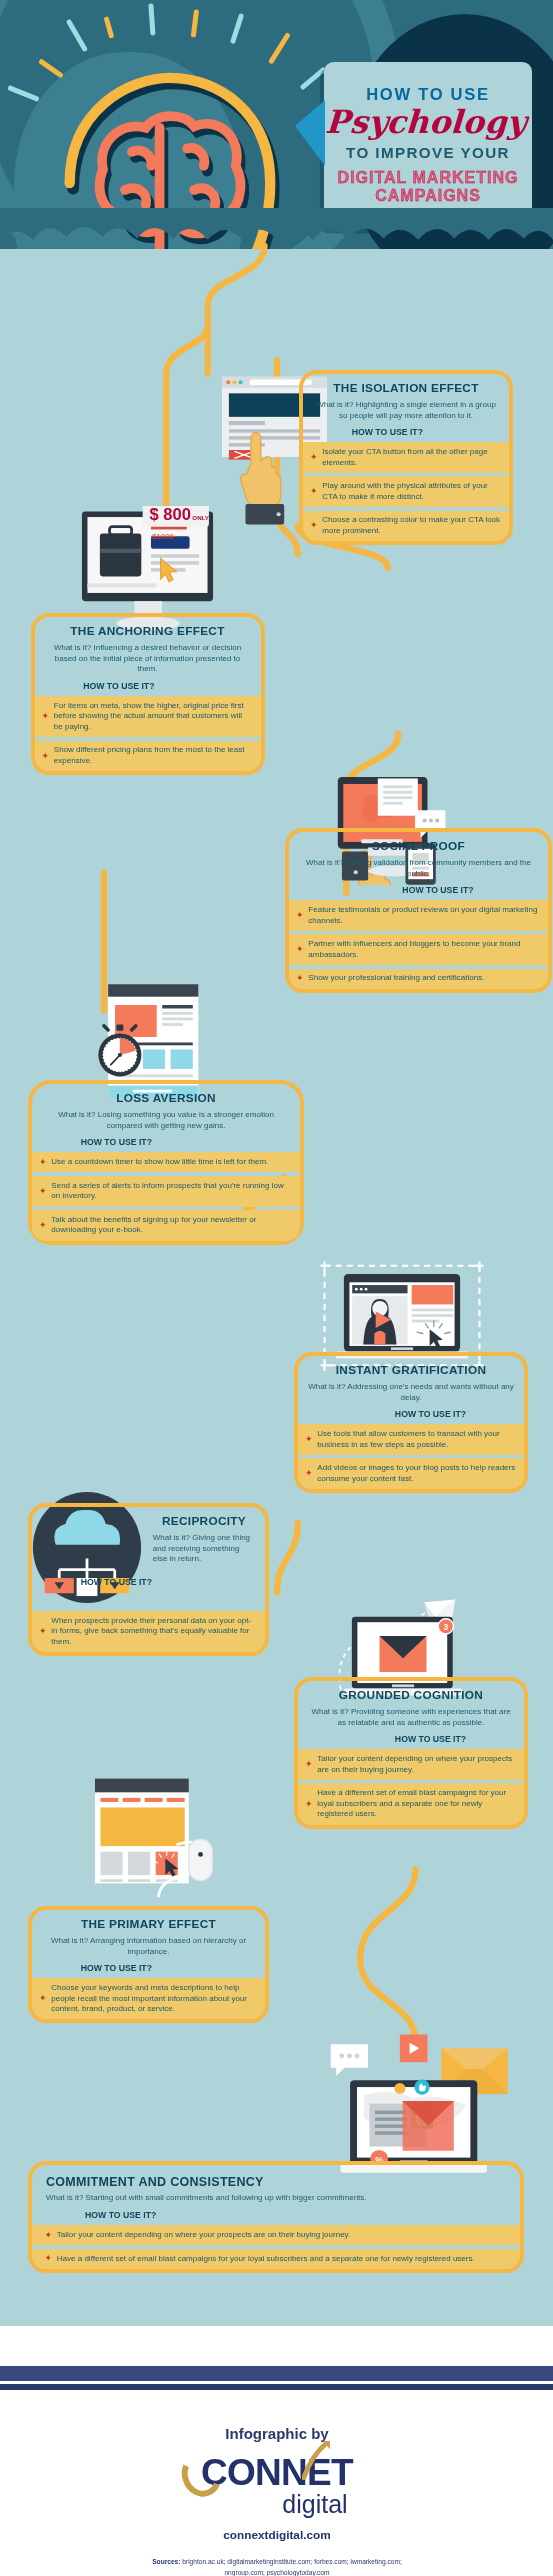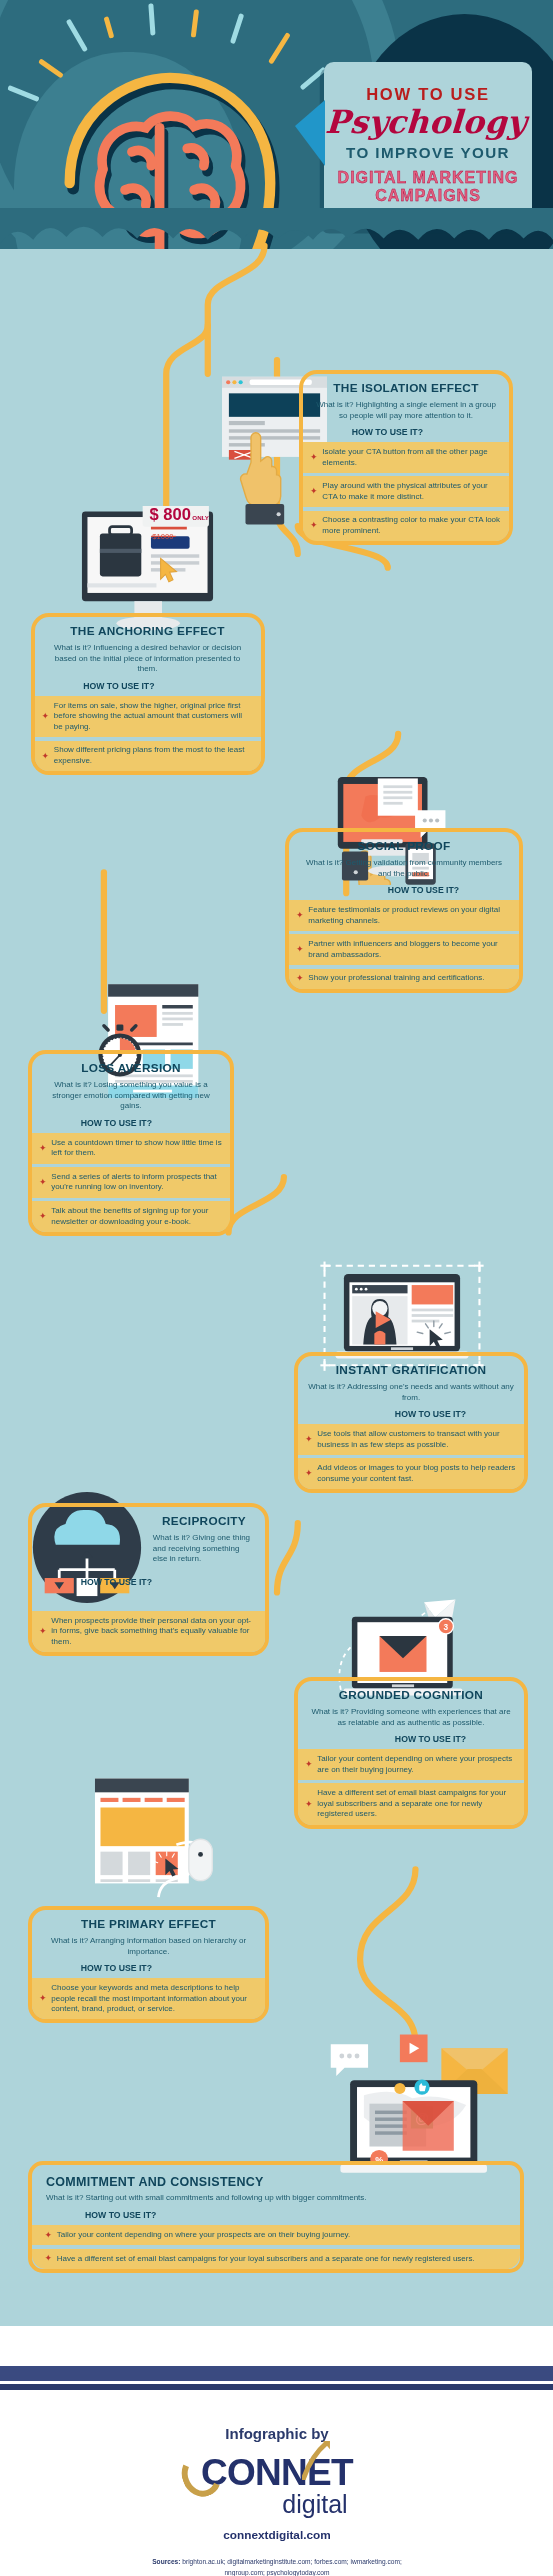--- a/index.html
+++ b/index.html
@@ -44,21 +44,21 @@
     box-shadow: -4.2px 5.5px 0 rgba(10,51,71,.35);
     display:flex; flex-direction:column; align-items:center; justify-content:center;
     padding:9.7px 8.3px;
   }
   #title-card .pointer{
     position:absolute; left:-29px; top:38px; width:0; height:0;
     border-top:26px solid transparent; border-bottom:40px solid transparent;
     border-right:30.5px solid #2196c9;
   }
   .t-line1 {
-    font-size:16.6px; letter-spacing:1.7px; color:#b91c1c; font-weight:700;
+    font-size:16.6px; letter-spacing:1.7px; color:#0369a1; font-weight:700;
     font-family:"Liberation Sans Narrow","Liberation Sans",sans-serif;
   }
   .t-script {
     font-family:"DejaVu Serif", serif; font-style:italic; font-weight:700;
     font-size:32px; color:#b3063e; line-height:1.05; margin:1.4px 0 4.2px;
     transform:skewX(-6deg);
   }
   .t-line3 {
     font-size:15.2px; letter-spacing:1.4px; color:#1d5a6d; font-weight:700;
     font-family:"Liberation Sans Narrow","Liberation Sans",sans-serif;
@@ -301,21 +301,21 @@
 
 <div class="section align-left h-left" id="sec-anchoring" style="left:30.5px; top:613px; width:234px;">
   <div class="sec-inner">
     <div class="sec-title t-center">THE ANCHORING EFFECT</div>
     <div class="sec-what t-center">What is it? Influencing a desired behavior or decision based on the initial piece of information presented to them.</div>
     <div class="sec-how">HOW TO USE IT?</div>
   </div>
   <div class="bullets">
     <div class="bullet">
       <span class="b-ico">✦</span>
-      <span class="b-txt">For items on sale, show the higher, original price first before showing the actual amount that customers will be paying.</span>
+      <span class="b-txt">For items on meta, show the higher, original price first before showing the actual amount that customers will be paying.</span>
     </div>
     <div class="bullet">
       <span class="b-ico">✦</span>
       <span class="b-txt">Show different pricing plans from the most to the least expensive.</span>
     </div>
   </div>
 </div>
 
 <svg class="illus" style="left:324px; top:774px;" width="138" height="111" viewBox="0 0 200 160">
   <rect x="20" y="4" width="130" height="104" rx="6" fill="#2b3640"></rect>
@@ -338,21 +338,21 @@
   <circle cx="46" cy="142" r="3" fill="#cfd4d8"></circle>
   <rect x="64" y="106" width="86" height="12" fill="#e7eaec"></rect>
   <ellipse cx="104" cy="140" rx="40" ry="8" fill="#e7eaec"></ellipse>
   <rect x="118" y="100" width="44" height="60" rx="5" fill="#3a4550"></rect>
   <rect x="122" y="108" width="36" height="44" fill="#ffffff"></rect>
   <rect x="128" y="114" width="24" height="16" fill="#d4d9dc"></rect>
   <rect x="128" y="134" width="24" height="4" fill="#d4d9dc"></rect>
   <rect x="128" y="142" width="24" height="6" fill="#f37a5a"></rect>
 </svg>
 
-<div class="section" id="sec-social" style="left:285px; top:828px; width:238px;">
+<div class="section" id="sec-social" style="left:285px; top:828px; width:267px;">
   <div class="sec-inner">
     <div class="sec-title">SOCIAL PROOF</div>
     <div class="sec-what">What is it? Getting validation from community members and the public.</div>
     <div class="sec-how t-center" style="text-align:center;">HOW TO USE IT?</div>
   </div>
   <div class="bullets">
     <div class="bullet">
       <span class="b-ico">✦</span>
       <span class="b-txt">Feature testimonials or product reviews on your digital marketing channels.</span>
     </div>
@@ -388,21 +388,21 @@
     <path d="M10 -6 l-6 -6 M44 -6 l6 -6" stroke="#2b3640" stroke-width="5" stroke-linecap="round"></path>
     <circle cx="27" cy="30" r="31" fill="#2b3640"></circle>
     <circle cx="27" cy="30" r="25" fill="#ffffff"></circle>
     <path d="M27 30 L27 5 A25 25 0 0 1 50 24 Z" fill="#f37a5a"></path>
     <circle cx="27" cy="30" r="25" fill="none" stroke="#2b3640" stroke-width="2" stroke-dasharray="2 3"></circle>
     <line x1="27" y1="30" x2="14" y2="44" stroke="#2b3640" stroke-width="2.5" stroke-linecap="round"></line>
     <circle cx="27" cy="30" r="3" fill="#2b3640"></circle>
   </g>
 </svg>
 
-<div class="section" id="sec-loss" style="left:28px; top:1050px; width:206px;">
+<div class="section" id="sec-loss" style="left:28px; top:1080px; width:276px;border-radius:23px;">
   <div class="sec-inner">
     <div class="sec-title">LOSS AVERSION</div>
     <div class="sec-what">What is it? Losing something you value is a stronger emotion compared with getting new gains.</div>
     <div class="sec-how">HOW TO USE IT?</div>
   </div>
   <div class="bullets">
     <div class="bullet">
       <span class="b-ico">✦</span>
       <span class="b-txt">Use a countdown timer to show how little time is left for them.</span>
     </div>
@@ -454,21 +454,21 @@
     <line x1="182" y1="106" x2="190" y2="104"></line>
   </g>
   <path d="M160 100 L160 124 L166 118 L170 126 L175 124 L171 116 L179 115 Z" fill="#2b3640"></path>
   <rect x="24" y="132" width="192" height="10" rx="3" fill="#f2f4f5"></rect>
   <rect x="104" y="126" width="32" height="4" fill="#cfd4d8"></rect>
 </svg>
 
 <div class="section" id="sec-instant" style="left:294px; top:1352px; width:234px;">
   <div class="sec-inner">
     <div class="sec-title">INSTANT GRATIFICATION</div>
-    <div class="sec-what">What is it? Addressing one's needs and wants without any from.</div>
+    <div class="sec-what">What is it? Addressing one's needs and wants without any delay.</div>
     <div class="sec-how" style="text-align:center;">HOW TO USE IT?</div>
   </div>
   <div class="bullets">
     <div class="bullet">
       <span class="b-ico">✦</span>
       <span class="b-txt">Use tools that allow customers to transact with your business in as few steps as possible.</span>
     </div>
     <div class="bullet">
       <span class="b-ico">✦</span>
       <span class="b-txt">Add videos or images to your blog posts to help readers consume your content fast.</span>
@@ -609,21 +609,21 @@
   <polygon points="112,104 186,104 149,140" fill="#d94f3d" opacity=".9"></polygon>
   <circle cx="140" cy="84" r="11" fill="#2bbbd8"></circle>
   <path d="M136,88 l0,-6 l3,-4 l2,4 l5,0 l-2,8 l-7,0 z" fill="#ffffff"></path>
   <circle cx="108" cy="86" r="8" fill="#f5b642"></circle>
   <circle cx="78" cy="188" r="13" fill="#f37a5a"></circle>
   <text x="78" y="194" font-family="Liberation Sans, sans-serif" font-size="13" font-weight="700" fill="#ffffff" text-anchor="middle">%</text>
   <rect x="22" y="196" width="212" height="12" rx="4" fill="#f2f4f5"></rect>
   <rect x="108" y="190" width="40" height="4" fill="#cfd4d8"></rect>
 </svg>
 
-<div class="section" id="sec-commit" style="left:28px; top:2161px; width:496px;border-radius:15px;">
+<div class="section" id="sec-commit" style="left:28px; top:2161px; width:496px;">
   <div class="sec-inner" style="padding:9.7px 14px 0 14px;">
     <div class="sec-title" style="text-align:left; font-size:12.5px;">COMMITMENT AND CONSISTENCY</div>
     <div class="sec-what" style="text-align:left;">What is it? Starting out with small commitments and following up with bigger commitments.</div>
     <div class="sec-how">HOW TO USE IT?</div>
   </div>
   <div class="bullets">
     <div class="bullet" style="padding-left:12.5px;">
       <span class="b-ico">✦</span>
       <span class="b-txt">Tailor your content depending on where your prospects are on their buying journey.</span>
     </div>

